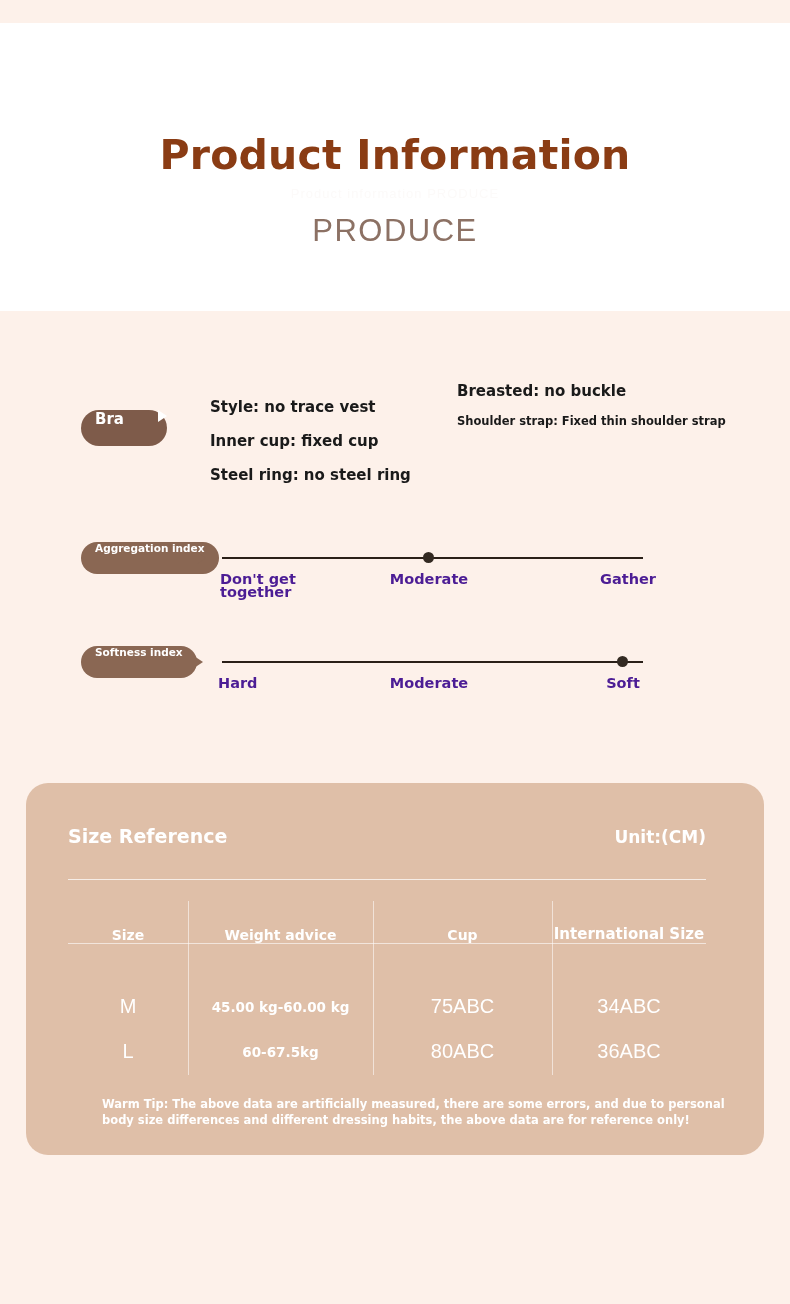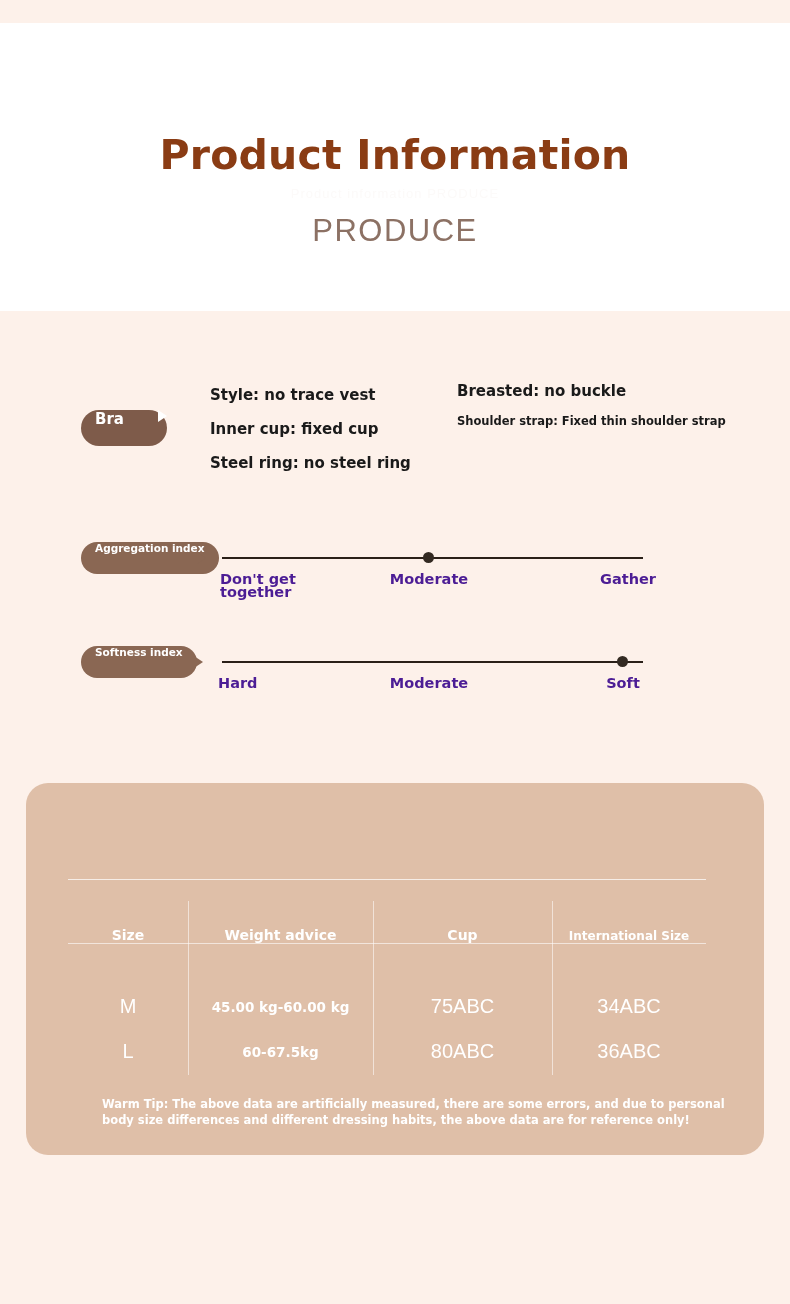--- a/index.html
+++ b/index.html
@@ -87,21 +87,21 @@
   .tri-right {
     width: 0; height: 0;
     border-left: 9px solid #FFFFFF;
     border-top: 6px solid transparent;
     border-bottom: 6px solid transparent;
   }
 
   .spec-col {
     position: absolute;
   }
-  .spec-col-left { left: 210px; top: 98px; }
+  .spec-col-left { left: 210px; top: 110px; }
   .spec-col-right { left: 457px; top: 94px; }
   .spec-line {
     font-size: 15px;
     font-weight: bold;
     color: #1A1A1A;
     font-family: "DejaVu Sans", sans-serif;
     white-space: nowrap;
   }
   .spec-col-left .spec-line { margin-bottom: 16px; }
   .spec-col-right .spec-line { margin-bottom: 14px; }
@@ -219,21 +219,21 @@
   .c0 { width: 120px; }
   .c1 { width: 185px; }
   .c2 { width: 179px; }
   .c3 { width: 154px; }
 
   .th-text {
     font-size: 14px;
     font-weight: bold;
     font-family: "DejaVu Sans", sans-serif;
   }
-  .th-text.small { font-size: 12px; }
+  .th-text.small { font-size: 15px; }
   .td-light {
     font-size: 20px;
     font-weight: normal;
     color: #FFFFFF;
     font-family: "Liberation Sans", sans-serif;
   }
   .td-bold {
     font-size: 13.5px;
     font-weight: bold;
     color: #FFFFFF;
@@ -306,20 +306,24 @@
     <div class="slider-track" style="left:222px; top:15px; width:421px;"></div>
     <div class="slider-dot" style="left:617px; top:10px;"></div>
     <div class="slider-label" style="left:218px; top:31px; width:90px; text-align:left;">Hard</div>
     <div class="slider-label" style="left:369px; top:31px; width:120px; text-align:center;">Moderate</div>
     <div class="slider-label" style="left:578px; top:31px; width:90px; text-align:center;">Soft</div>
   </div>
 </div>
 
 <div class="size-card">
 
+  <div class="card-head">
+    <span class="card-title">Size Reference</span>
+    <span class="card-unit">Unit:(CM)</span>
+  </div>
   <div class="card-rule"></div>
 
   <div class="table-wrap">
 
     <div class="col-divider" style="left:120px; height:174px;"></div>
     <div class="col-divider" style="left:305px; height:174px;"></div>
     <div class="col-divider" style="left:484px; height:174px;"></div>
 
     <div class="table-header">
       <div class="tcell c0 th-text">Size</div>

